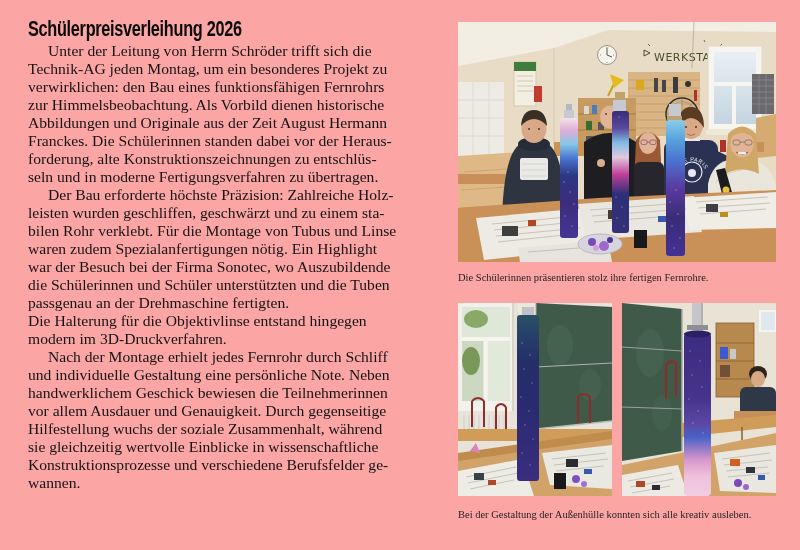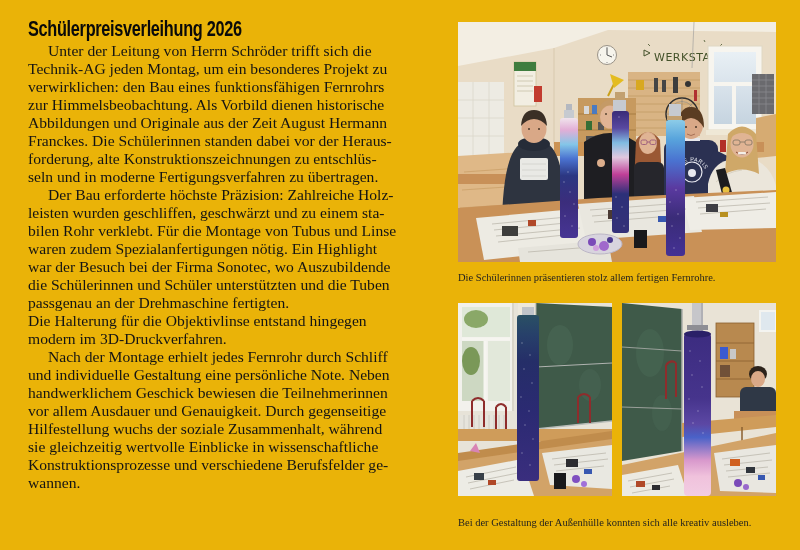--- a/index.html
+++ b/index.html
@@ -1,16 +1,16 @@
 <!DOCTYPE html>
 <html><head>
 <meta charset="utf-8">
 <style>
   html,body{margin:0;padding:0;background:#ffffff;}
-  .page{position:relative;width:800px;height:550px;background:#eab308;overflow:hidden;
+  .page{position:relative;width:800px;height:550px;background:#fca5a5;overflow:hidden;
         font-family:"Liberation Serif",serif;color:#141414;}
   .col-article{position:absolute;left:28px;top:16px;width:414px;}
   h1.title{margin:0;font-family:"Liberation Sans",sans-serif;font-weight:700;
         font-size:22px;line-height:26px;letter-spacing:-0.4px;color:#0a0a0a;
         transform:scaleX(0.74);transform-origin:0 50%;white-space:nowrap;}
   .body-text{font-size:15.6px;line-height:18px;text-align:left;}
   .body-text p{margin:0;white-space:pre-line;text-indent:20px;}
   .col-figures{position:absolute;left:458px;top:22px;width:318px;}
   figure{margin:0;}
   .caption{font-size:10.5px;line-height:13px;color:#1f1f1f;margin-top:9px;}
@@ -281,21 +281,21 @@
           <rect x="154" y="89" width="17" height="122" rx="3" fill="url(#gB)"></rect>
           <path class="speck" d="M158,175 h0.01 M164,185 h0.01 M159,196 h0.01 M166,204 h0.01 M161,95 h0.01"></path>
         </g>
         <g>
           <rect x="211" y="82" width="12" height="12" fill="#c6cad0"></rect>
           <rect x="209" y="94" width="15" height="4" fill="#c2a070"></rect>
           <rect x="208" y="98" width="19" height="136" rx="3" fill="url(#gC)"></rect>
           <path class="speck" d="M212,180 h0.01 M220,192 h0.01 M214,204 h0.01 M222,216 h0.01 M216,226 h0.01 M218,168 h0.01"></path>
         </g>
       </svg>
-      <figcaption class="caption">Die Schülerinnen präsentieren stolz allem fertigen Fernrohre.</figcaption>
+      <figcaption class="caption">Die Schülerinnen präsentieren stolz ihre fertigen Fernrohre.</figcaption>
     </figure>
 
     <div class="photo-row">
 
       <svg width="154" height="193" viewBox="0 0 154 193">
         <defs>
           <linearGradient id="gD" x1="0" y1="0" x2="0" y2="1">
             <stop offset="0" stop-color="#2a5064"></stop>
               <stop offset="0.12" stop-color="#27406a"></stop>
             <stop offset="0.28" stop-color="#252e68"></stop>
@@ -427,16 +427,16 @@
         </g>
 
         <g>
           <rect x="62" y="30" width="27" height="163" rx="4" fill="url(#gE)"></rect>
           <ellipse cx="75.5" cy="31" rx="13.5" ry="3.5" fill="#2a2068"></ellipse>
           <path class="speck" d="M68,48 h0.01 M78,58 h0.01 M70,72 h0.01 M80,84 h0.01 M67,96 h0.01 M76,108 h0.01 M71,120 h0.01 M81,130 h0.01"></path>
         </g>
       </svg>
 
     </div>
-    <div class="caption" style="margin-top:20px">Bei der Gestaltung der Außenhülle konnten sich alle kreativ ausleben.</div>
+    <div class="caption" style="margin-top:12px">Bei der Gestaltung der Außenhülle konnten sich alle kreativ ausleben.</div>
 
   </div>
 </div>
 
 </body></html>

